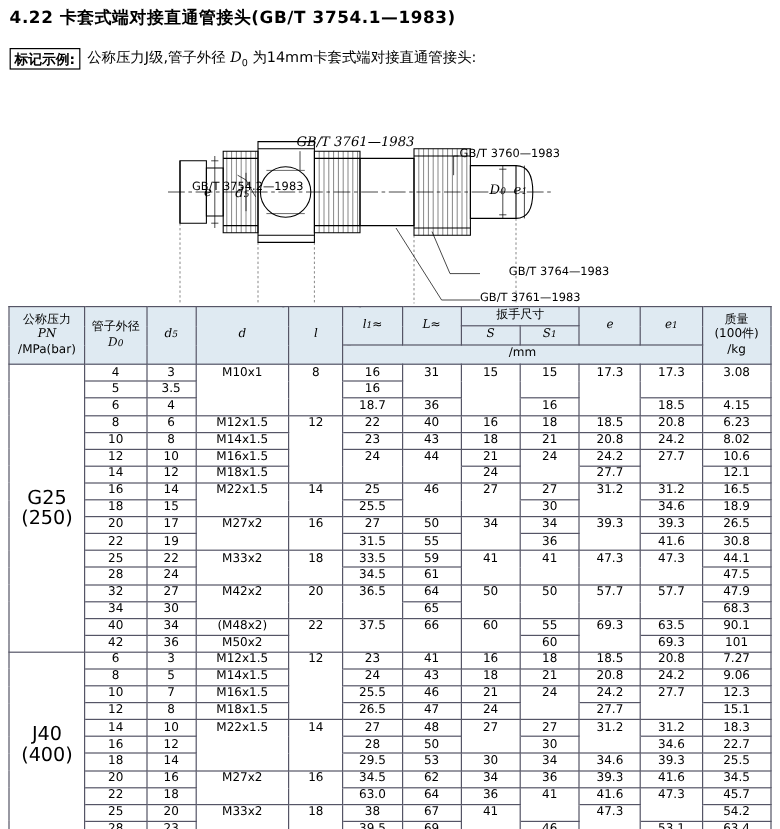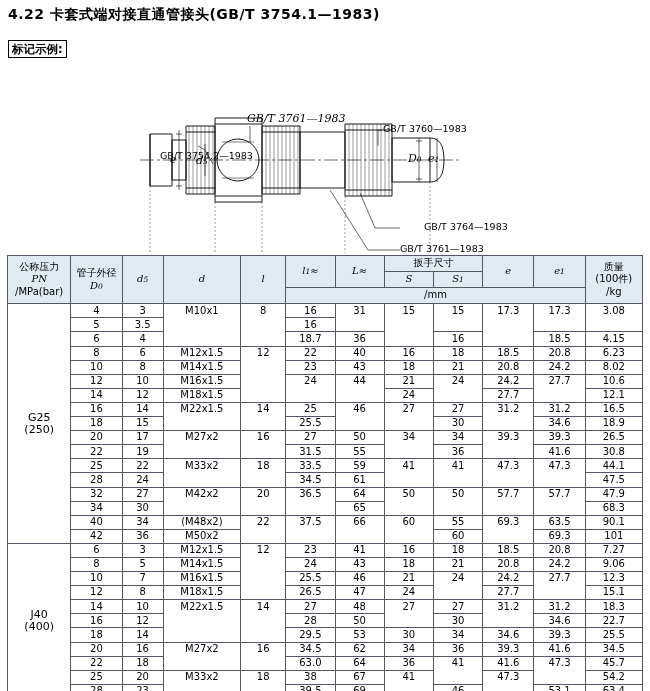--- a/index.html
+++ b/index.html
@@ -48,34 +48,35 @@
   table.spec td, table.spec th{
     border:1px solid #556; padding:0; text-align:center;
     vertical-align:middle; height:13.1px;
   }
   table.spec thead td{
     background:#dfeaf2; font-weight:normal; font-size:10px;
     padding:1px 2px; line-height:1.25;
   }
   .it{font-family:"DejaVu Serif","Liberation Serif",serif; font-style:italic;}
   .sub{font-size:7.5px;}
-  .grp{font-size:11px;}
+  .grp{font-size:16px;}
   td.nb-t{border-top:1px solid transparent;}
   .foot{
     position:absolute; left:30px; top:684px; font-size:10px; color:#000;
   }
 </style>
 </head>
 <body>
 
 <div class="title">4.22 卡套式端对接直通管接头(GB/T 3754.1—1983)</div>
 
 <div class="marknote">
   <div class="tag">标记示例:</div>
   <div class="body">
+    <div class="ln">公称压力J级,管子外径 <i>D</i><sub>0</sub> 为14mm卡套式端对接直通管接头:</div>
   </div>
 </div>
 
 <div class="fig">
 <svg width="650" height="185" viewBox="0 0 650 185">
   <g stroke="#000" fill="none" stroke-width="0.9">
 
     <path d="M150,66 L150,118"></path>
     <path d="M150,66 L172,66 L172,118 L150,118 Z"></path>
     <path d="M172,72 L186,72 L186,112 L172,112 Z"></path>

